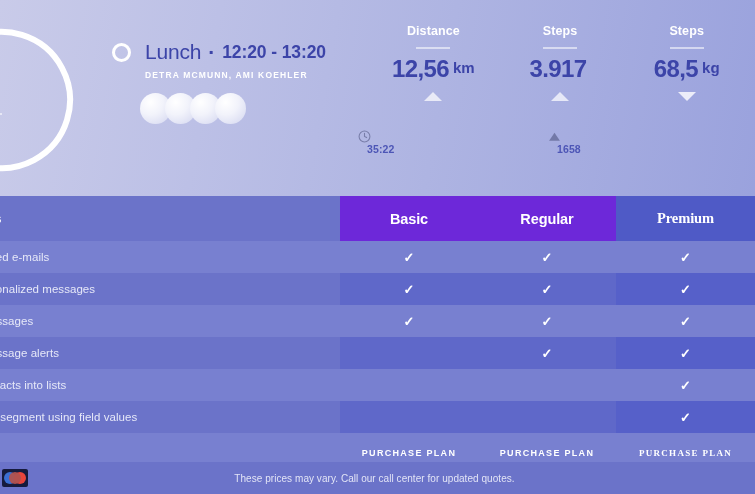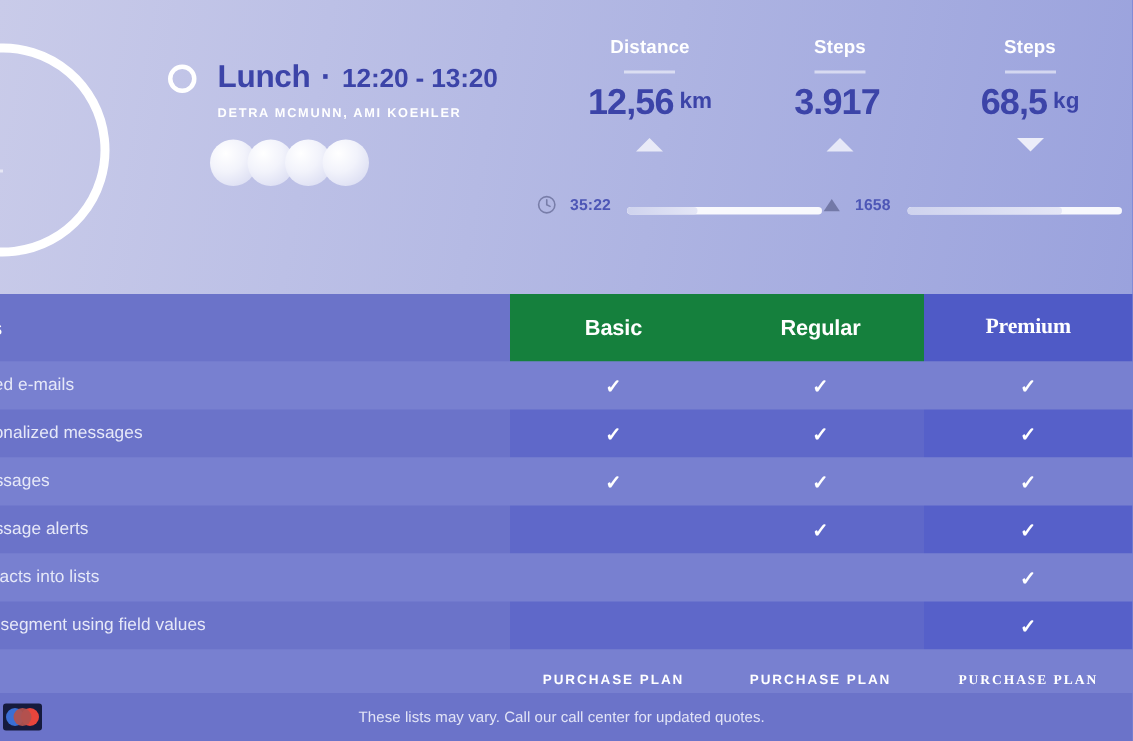--- a/index.html
+++ b/index.html
@@ -30,21 +30,21 @@
   .gauge-rule{width:72px;height:2px;background:rgba(255,255,255,.55);margin:10px 0 7px 0;}
   .gauge-unit{font-size:9.5px;font-weight:bold;letter-spacing:1.7px;color:#5b63bb;}
 
   
   .event{position:absolute;left:112px;top:40px;}
   .event-head{display:flex;align-items:center;}
   .ring{
     width:19px;height:19px;border-radius:50%;
     border:3px solid #ffffff;box-sizing:border-box;margin-right:14px;flex:none;
   }
-  .ev-title{font-size:21px;font-weight:bold;color:#3c44a8;letter-spacing:-.2px;}
+  .ev-title{font-size:21px;font-weight:normal;color:#3c44a8;letter-spacing:-.2px;}
   .ev-dot{font-size:21px;color:#3c44a8;margin:0 7px;font-weight:bold;}
   .ev-time{font-size:17.5px;font-weight:bold;color:#3c44a8;letter-spacing:-.1px;}
   .ev-people{
     margin-left:33px;margin-top:6px;font-size:8.5px;font-weight:bold;
     letter-spacing:1.15px;color:#ffffff;
   }
 
   .avatars{position:absolute;left:140px;top:93px;display:flex;}
   .av{
     width:31px;height:31px;border-radius:50%;margin-right:-6px;
@@ -63,41 +63,41 @@
   .m-unit{font-size:15px;font-weight:bold;color:#3c44a8;margin-left:4px;vertical-align:top;
     position:relative;top:2px;}
   .tri{width:0;height:0;margin:11px auto 0;}
   .tri.up{border-left:9px solid transparent;border-right:9px solid transparent;
     border-bottom:9px solid rgba(255,255,255,.72);}
   .tri.down{border-left:9px solid transparent;border-right:9px solid transparent;
     border-top:9px solid rgba(255,255,255,.80);}
 
   
   .bars{position:absolute;left:358px;top:130px;width:392px;display:flex;align-items:center;}
-  .bar-grp{display:flex;align-items:flex-end;}
+  .bar-grp{display:flex;align-items:flex-start;flex-direction:column;}
   .bar-grp.first{width:190px;}
   .bar-grp.second{width:200px;}
   .bicon{width:13px;height:13px;flex:none;opacity:.55;}
   .bicon svg{display:block;}
   .bval{font-size:10.5px;font-weight:bold;color:#4d56b6;margin:0 11px 0 9px;letter-spacing:.1px;white-space:nowrap;}
   .track{height:5px;border-radius:3px;background:rgba(255,255,255,.92);position:relative;flex:1;overflow:hidden;}
   .fill{position:absolute;left:0;top:0;bottom:0;border-radius:3px;
     background:linear-gradient(90deg,#cfd3ee,#e4e6f6);}
 
   
   .table{position:absolute;left:0;top:196px;width:755px;height:298px;background:#7880d0;}
 
   .trow{position:absolute;left:0;width:755px;display:flex;}
   .c-feat{width:340px;flex:none;display:flex;align-items:center;padding-left:0;box-sizing:border-box;}
   .c-plan{width:138px;flex:none;display:flex;align-items:center;justify-content:center;box-sizing:border-box;}
   .c-plan.premium{width:139px;font-family:Liberation Serif, serif;}
 
   .hdr{height:45px;top:0;}
   .hdr .c-feat{background:#6b73c9;}
-  .hdr .c-plan{background:#15803d;}
+  .hdr .c-plan{background:#6d28d9;}
   .hdr .c-plan.premium{background:#4f5ac6;}
   .feat-hdr{
     font-size:13.5px;font-weight:bold;color:#ffffff;padding-left:0;margin-left:-6px;
     letter-spacing:-.1px;white-space:nowrap;
   }
   .plan-name{font-size:14.5px;font-weight:bold;color:#ffffff;letter-spacing:-.1px;}
 
   .frow{height:32px;}
   .frow .c-feat{padding-left:0;}
   .feat-txt{
@@ -338,17 +338,17 @@
         <span class="pp">PURCHASE PLAN</span>
       </div>
     </div>
 
     <div class="footer">
       <div class="cardlogo">
         <span class="cc l"></span>
         <span class="cc r"></span>
         <span class="cc mid"></span>
       </div>
-      <div class="foot-txt">These lists may vary. Call our call center for updated quotes.</div>
+      <div class="foot-txt">These prices may vary. Call our call center for updated quotes.</div>
     </div>
 
   </div>
 </div>
 
 </body></html>

